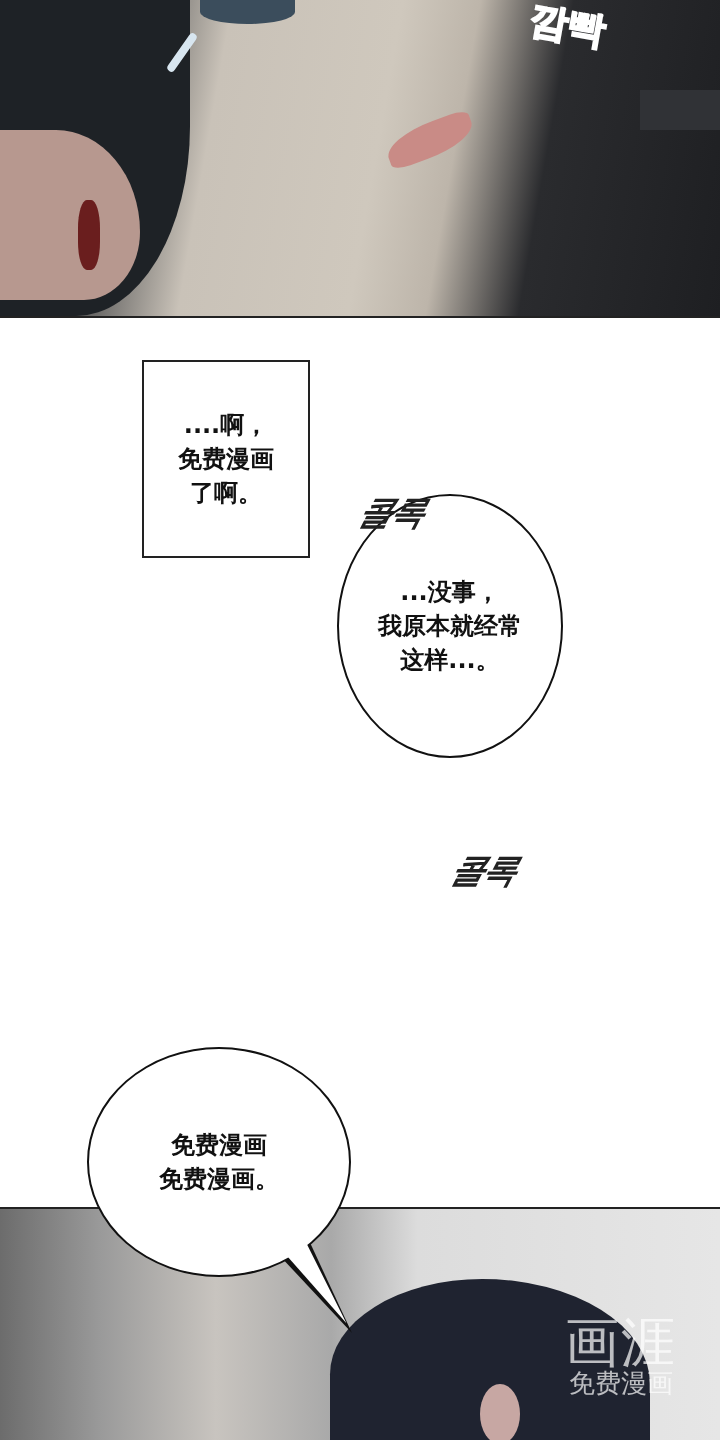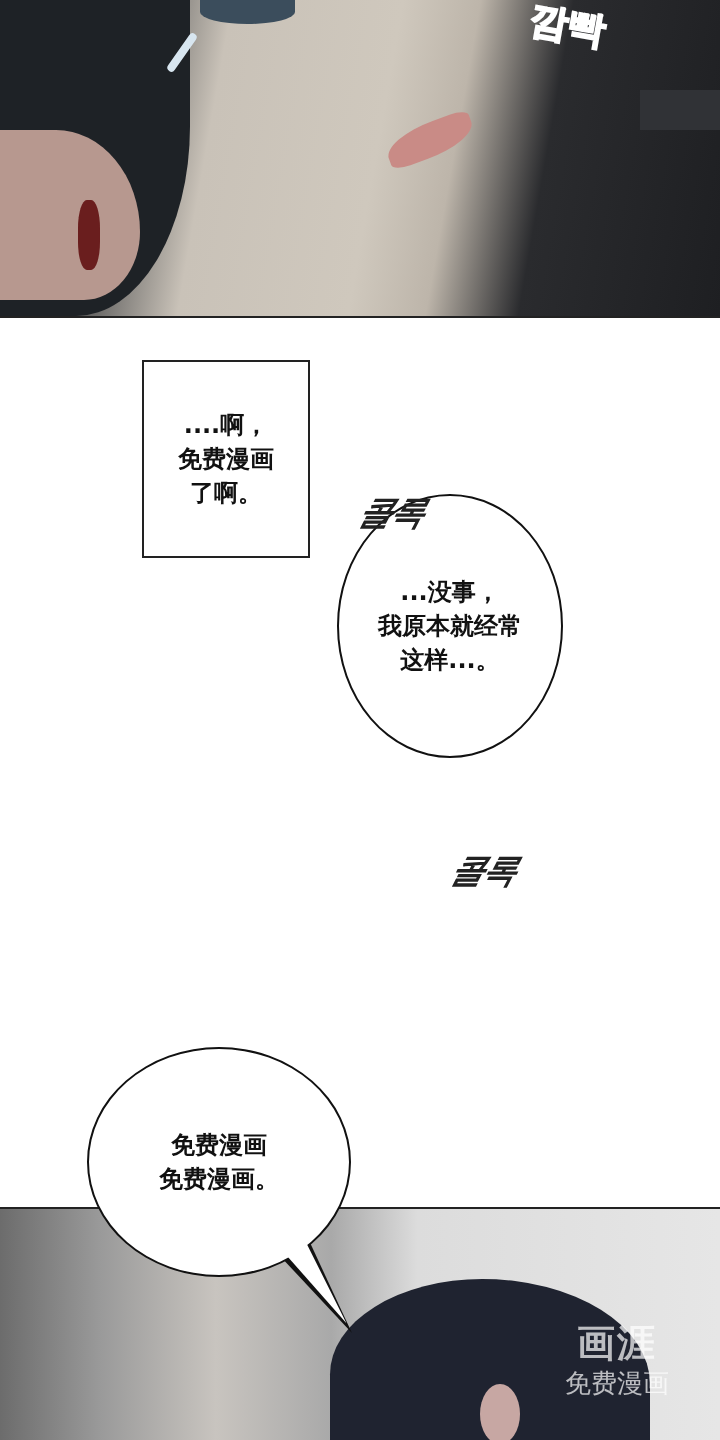--- a/index.html
+++ b/index.html
@@ -22,21 +22,21 @@
   .face-hair { position:absolute; left:0; top:0; width:190px; height:316px; background:#1e2226; border-radius:0 0 60% 0; }
   .ear { position:absolute; left:0; top:130px; width:140px; height:170px; background:#b7988f; border-radius:0 60% 40% 0; }
   .blood { position:absolute; left:78px; top:200px; width:22px; height:70px; background:#6a1e1e; border-radius:40%; }
   .eye { position:absolute; left:200px; top:0; width:95px; height:24px; background:#3b4d5c; border-radius:0 0 50% 50%; }
   .tear { position:absolute; left:178px; top:30px; width:8px; height:45px; background:#d8e6f0; border-radius:4px; transform:rotate(35deg); }
   .mouth { position:absolute; left:385px; top:123px; width:90px; height:34px; background:#c98b86; border-radius:60% 20% 60% 20%; transform:rotate(-20deg); }
   .jacket-stripe { position:absolute; left:640px; top:90px; width:80px; height:40px; background:#303236; }
   .hair-bottom { position:absolute; left:330px; top:70px; width:320px; height:200px; background:#1f2330; border-radius:50% 55% 0 0; }
   .ear-bottom { position:absolute; left:480px; top:175px; width:40px; height:60px; background:#c7a7a3; border-radius:50%; }
   .watermark { position:absolute; left:565px; top:1318px; z-index:5; color:rgba(255,255,255,0.7); text-align:center; }
-  .watermark .wm-logo { font-size:38px; font-weight:bold; line-height:50px; letter-spacing:2px; }
+  .watermark .wm-logo { font-size:54px; font-weight:normal; line-height:50px; letter-spacing:2px; }
   .watermark .wm-sub { font-size:26px; line-height:30px; }
 </style>
 </head>
 <body>
 
 <div class="panel" id="panel-top">
   <div class="face-hair"></div>
   <div class="ear"></div>
   <div class="blood"></div>
   <div class="eye"></div>

